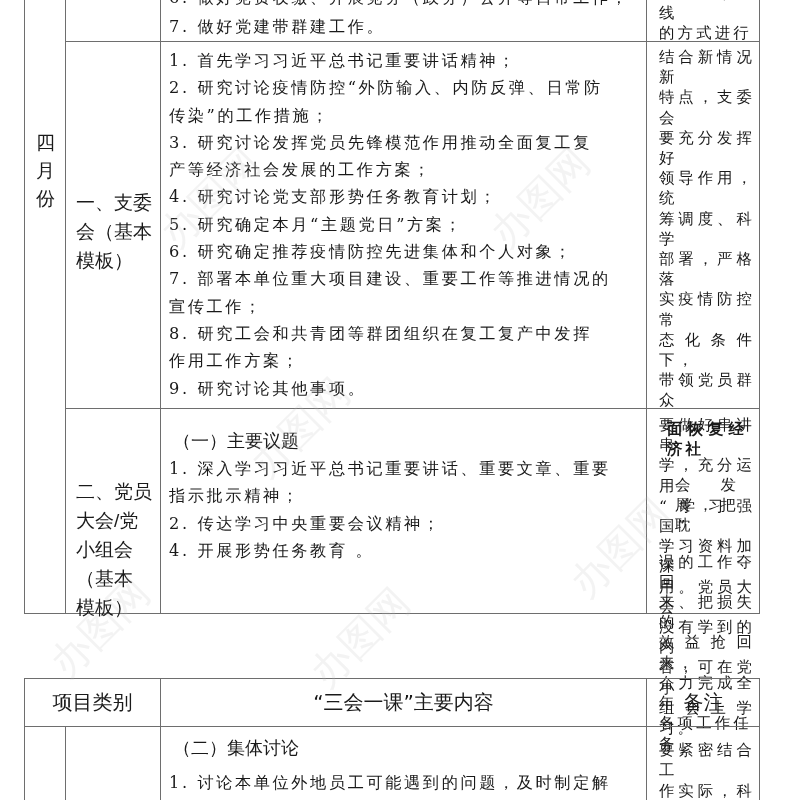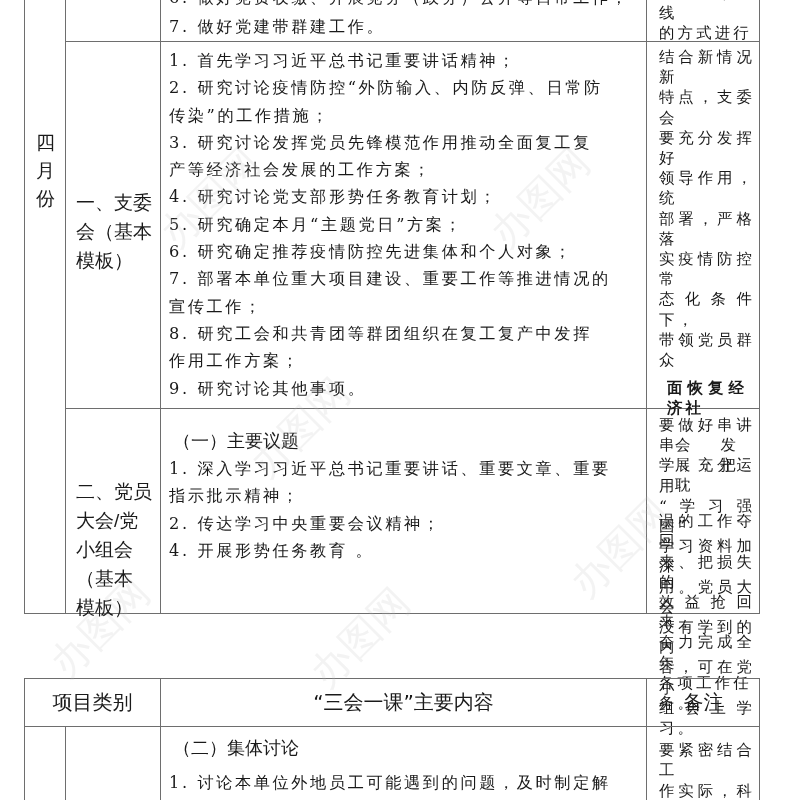--- a/index.html
+++ b/index.html
@@ -63,20 +63,21 @@
     <p>宣传工作；</p>
     <p>8. 研究工会和共青团等群团组织在复工复产中发挥</p>
     <p>作用工作方案；</p>
     <p>9. 研究讨论其他事项。</p>
   </div>
   <div class="cell remark" style="left:623px; top:50px; width:113px;">
     <p style="margin:0;">结合新情况新</p>
     <p style="margin:0;">特点，支委会</p>
     <p style="margin:0;">要充分发挥好</p>
     <p style="margin:0;">领导作用，统</p>
+    <p style="margin:0;">筹调度、科学</p>
     <p style="margin:0;">部署，严格落</p>
     <p style="margin:0;">实疫情防控常</p>
     <p style="margin:0;">态化条件下，</p>
     <p style="margin:0;">带领党员群众</p>
     <p style="margin:8px;font-weight:bold;">面恢复经济社</p>
     <p style="margin:16px;">会发展，把耽</p>
     <p style="margin:0;">误的工作夺回</p>
     <p style="margin:0;">来、把损失的</p>
     <p style="margin:0;">效益抢回来，</p>
     <p style="margin:0;">奋力完成全年</p>

